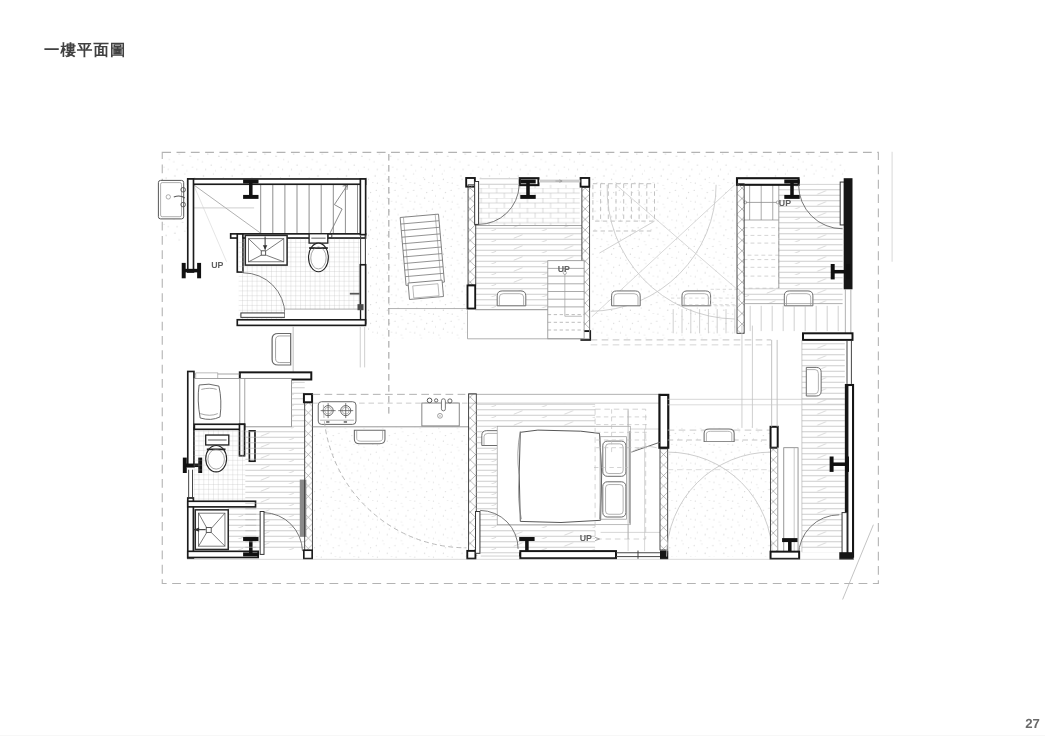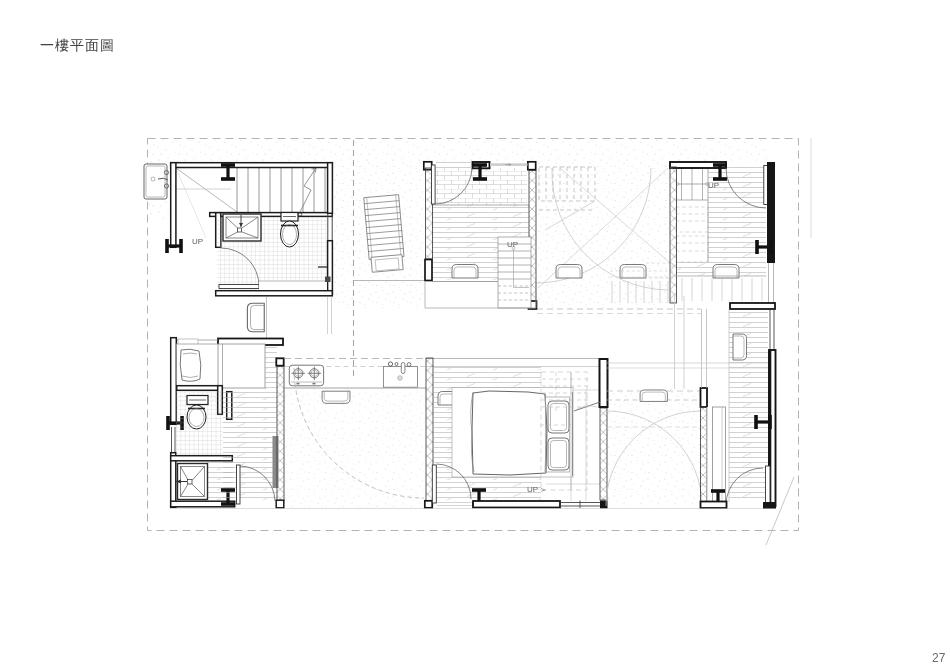--- a/index.html
+++ b/index.html
@@ -1,16 +1,16 @@
 <!DOCTYPE html>
 <html><head>
 <meta charset="utf-8">
 <style>
   html,body{margin:0;padding:0;background:#fff;}
-  .page{position:relative;width:950px;height:669px;background:#a3a3a3;font-family:"Liberation Sans",sans-serif;}
+  .page{position:relative;width:950px;height:669px;background:#a3a3a3;font-family:"Liberation Sans",sans-serif;font-weight:bold;}
   svg{position:absolute;left:0;top:0;}
   .lbl{font-family:"Liberation Sans",sans-serif;fill:#606060;}
 </style>
 </head>
 <body>
 
 <div class="page">
 <svg width="950" height="669" viewBox="0 0 950 669">
 <defs>
   <pattern id="stip2" width="17" height="17" patternUnits="userSpaceOnUse">

